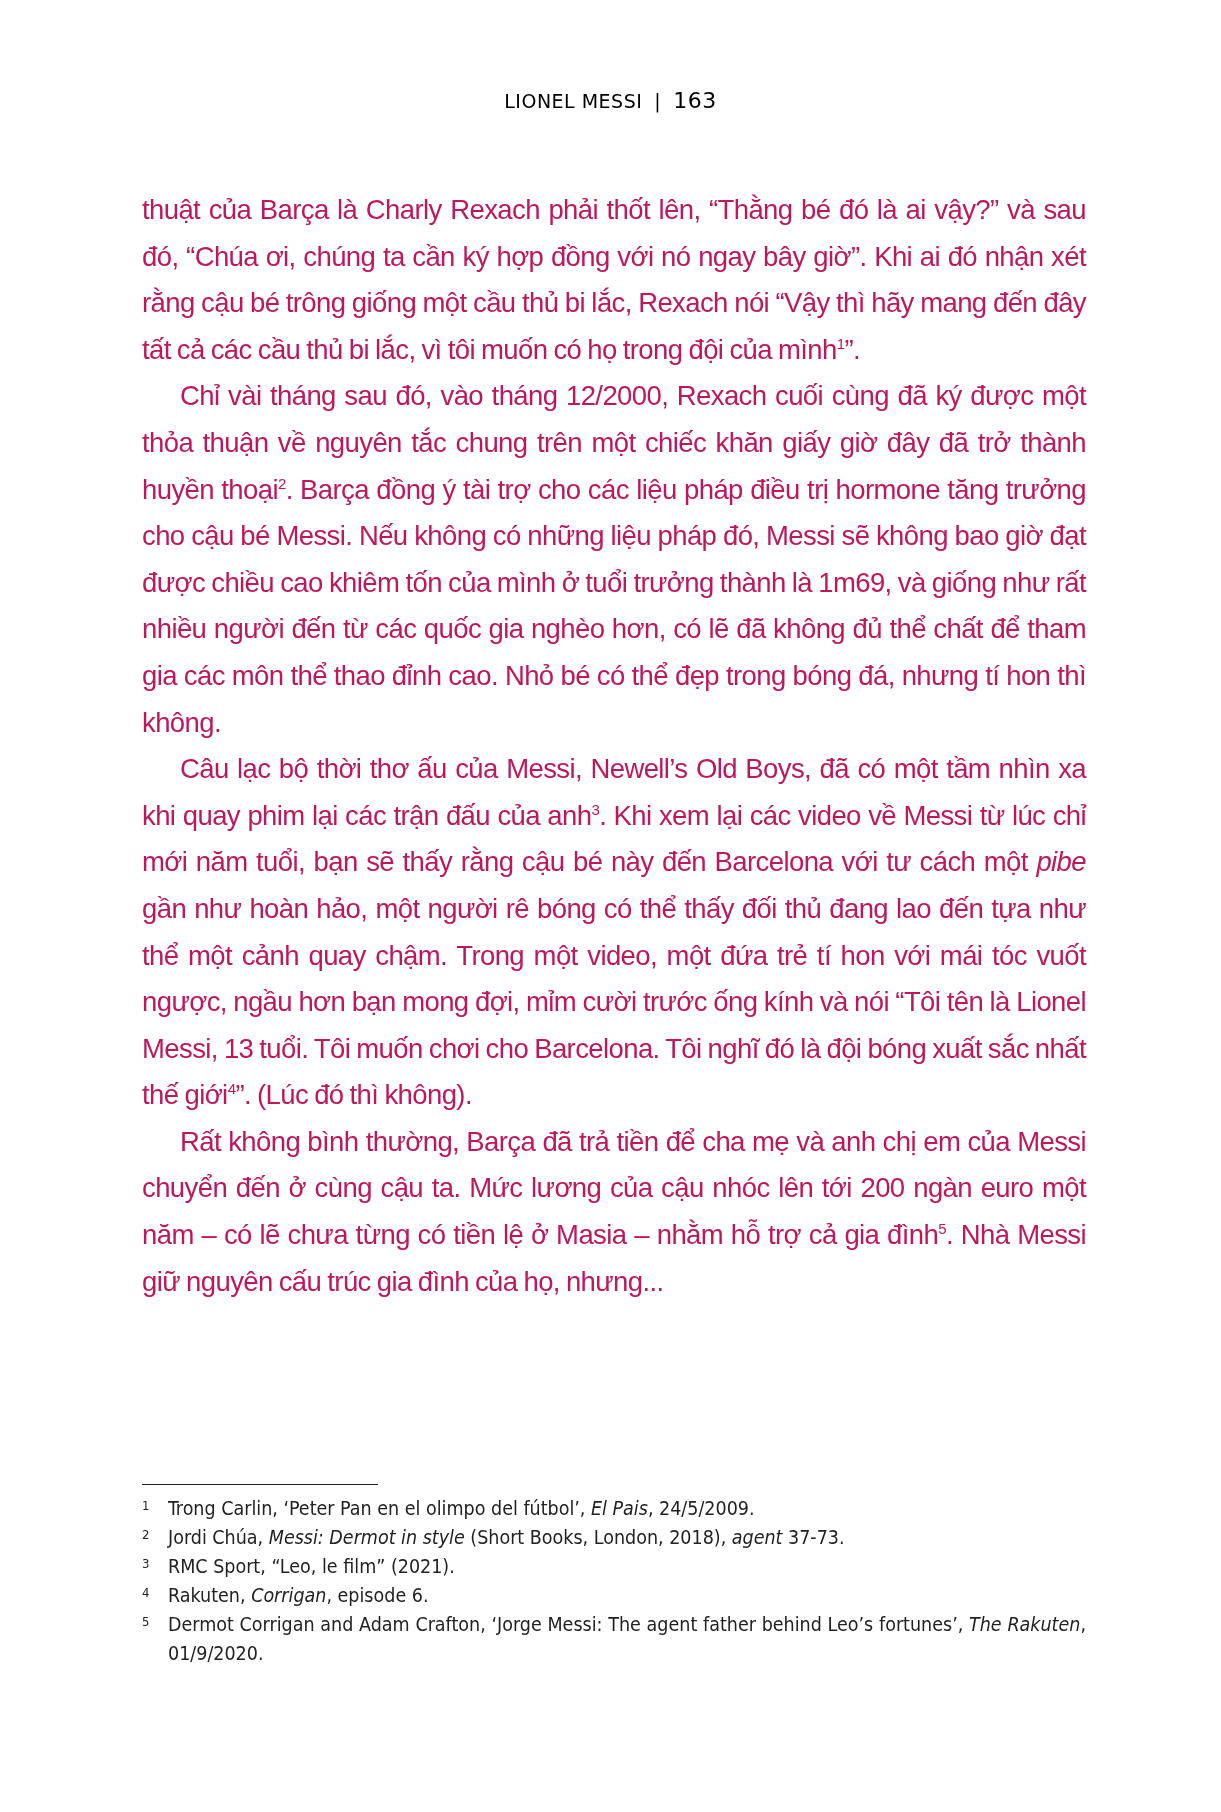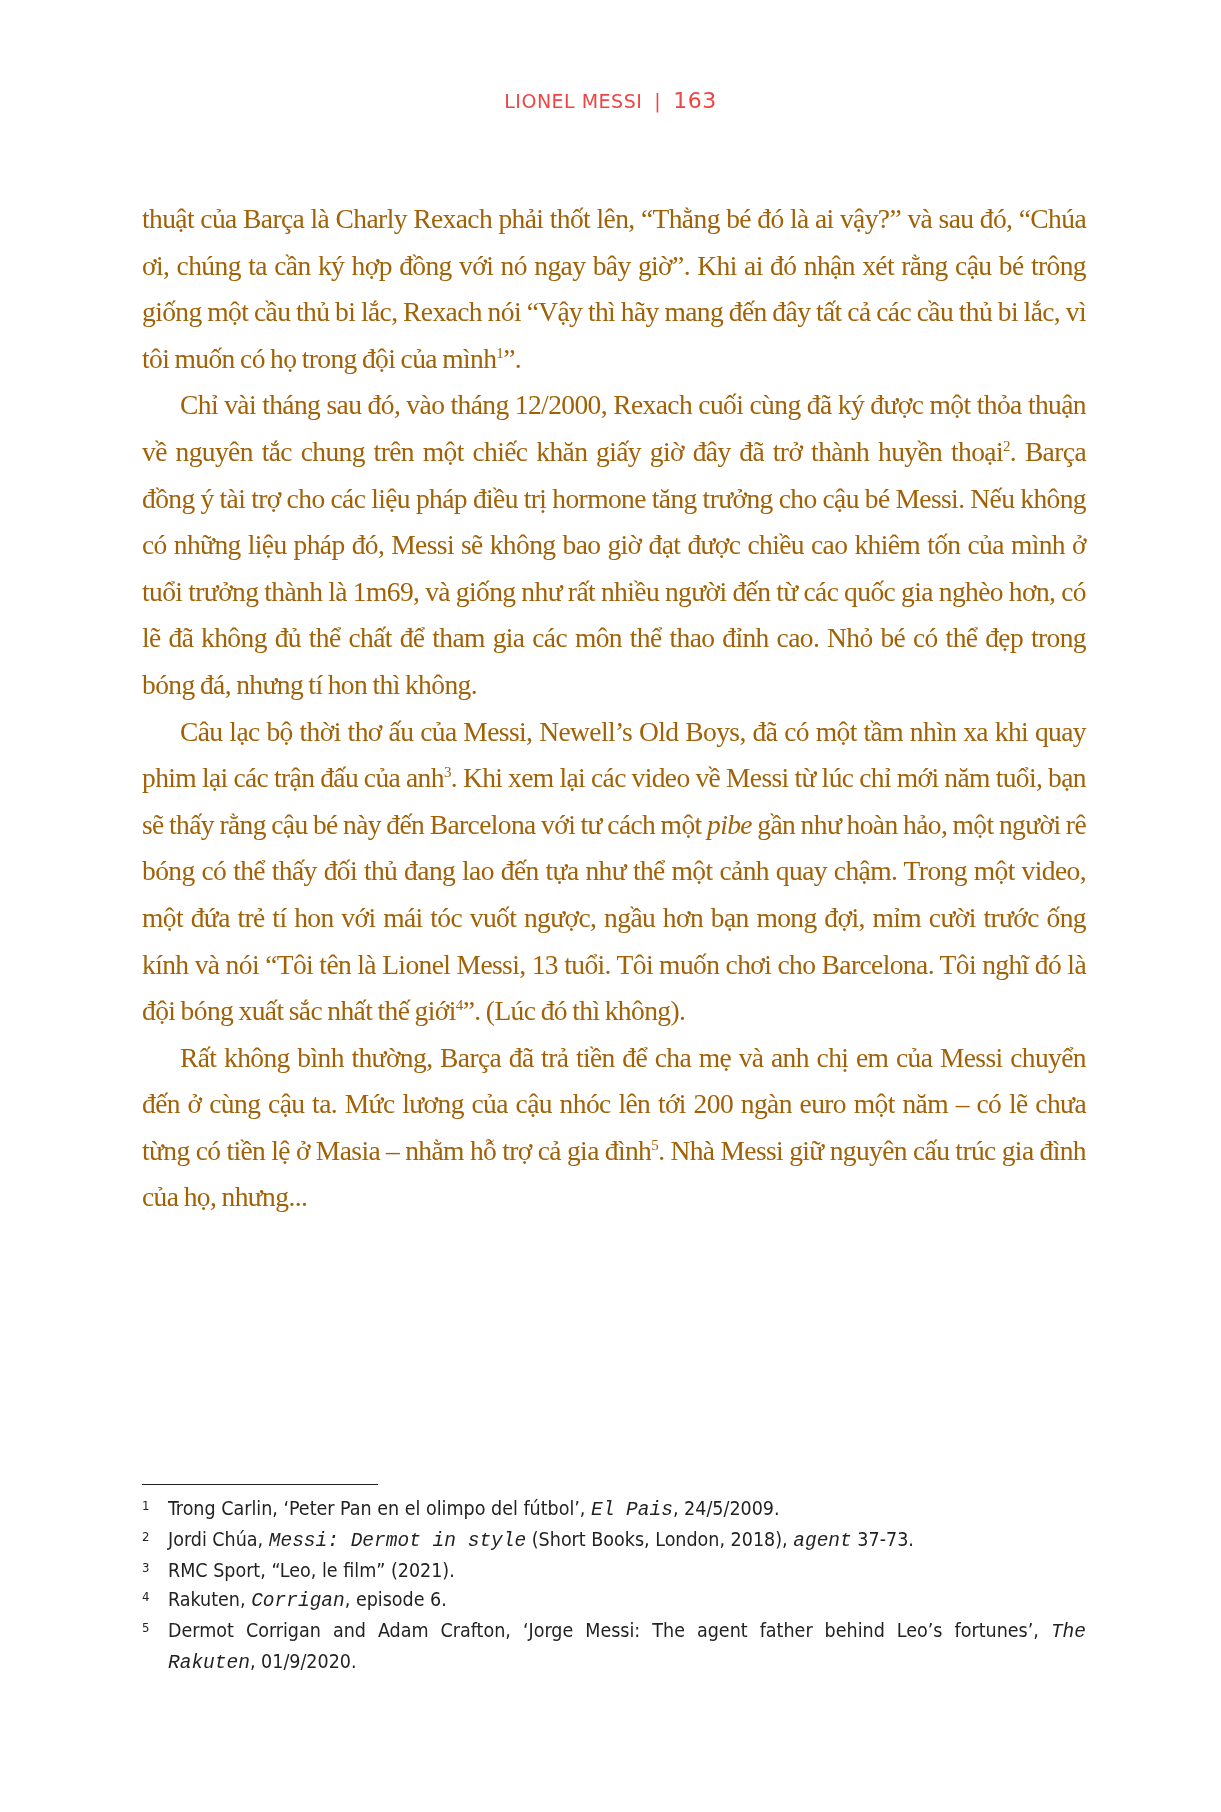--- a/index.html
+++ b/index.html
@@ -1,41 +1,41 @@
 <!DOCTYPE html>
 <html><head>
 <meta charset="utf-8">
 <style>
   html, body { margin:0; padding:0; background:#ffffff; }
   body { width:1221px; height:1812px; position:relative; overflow:hidden; color:#1a1a1a; }
   .running-head {
     position:absolute; top:88px; left:0; width:1221px; text-align:center;
-    font-family:"DejaVu Sans", sans-serif; font-size:19px; letter-spacing:0.5px; color:#ef4444;
+    font-family:"DejaVu Sans", sans-serif; font-size:19px; letter-spacing:0.5px; color:#000000;
   }
   .running-head .sep { margin:0 12px; }
   .running-head .pg { font-size:22px; }
   .body-text {
-    position:absolute; top:196px; left:142px; width:944px;
-    font-family:Liberation Serif, serif; font-size:27.5px; line-height:46.6px;
-    text-align:justify; color:#a16207; letter-spacing:-0.6px; word-spacing:-1px;
+    position:absolute; top:187px; left:142px; width:944px;
+    font-family:Liberation Sans, sans-serif; font-size:27.5px; line-height:46.6px;
+    text-align:justify; color:#be185d; letter-spacing:-0.6px; word-spacing:-1px;
   }
   .body-text p { margin:0; }
   .body-text p.indent { text-indent:38px; }
   .body-text sup { font-size:15px; line-height:0; vertical-align:super; }
   .footnote-rule {
     position:absolute; top:1484px; left:142px; width:236px; height:0;
     border-top:1.6px solid #222;
   }
   .footnotes {
     position:absolute; top:1494px; left:142px; width:944px;
     font-family:"DejaVu Sans Condensed","DejaVu Sans", sans-serif; font-size:19.5px; line-height:29px; color:#222;
   }
   .fn { position:relative; padding-left:26px; text-align:justify; }
   .fn .num { position:absolute; left:0; top:-3px; font-size:13px; }
-  .fn i { font-style:italic;font-family:Liberation Mono, monospace; }
+  .fn i { font-style:italic; }
 </style>
 </head>
 <body>
 
 <div class="running-head">
   <span>LIONEL MESSI</span><span class="sep">|</span><span class="pg">163</span>
 </div>
 
 <div class="body-text" id="body-text">
     <p><span>thuật của Barça là Charly Rexach phải thốt lên, “Thằng bé đó là ai vậy?” và sau đó, “Chúa ơi, chúng ta cần ký hợp đồng với nó ngay bây giờ”. Khi ai đó nhận xét rằng cậu bé trông giống một cầu thủ bi lắc, Rexach nói “Vậy thì hãy mang đến đây tất cả các cầu thủ bi lắc, vì tôi muốn có họ trong đội của mình</span><sup>1</sup><span>”.</span></p>

